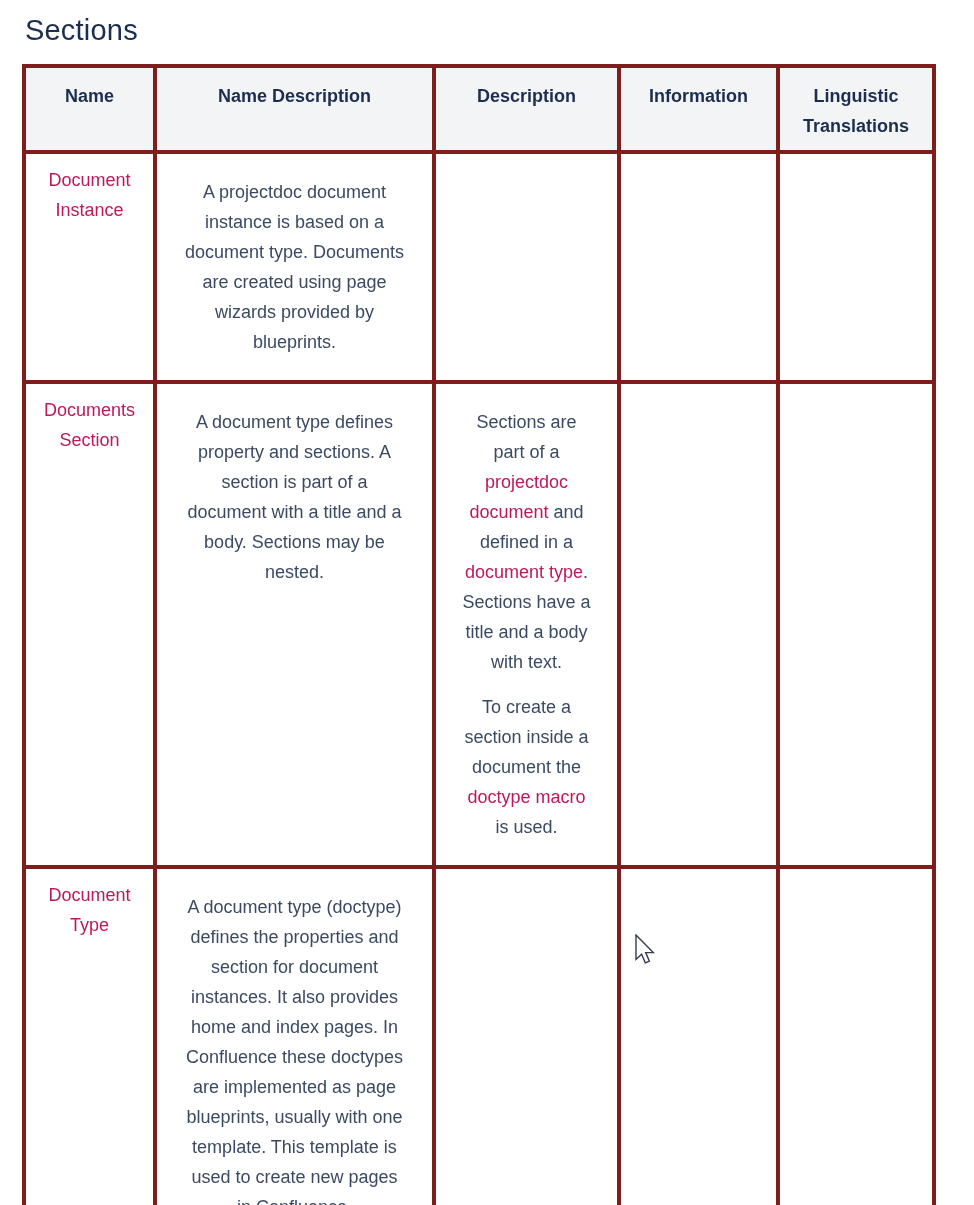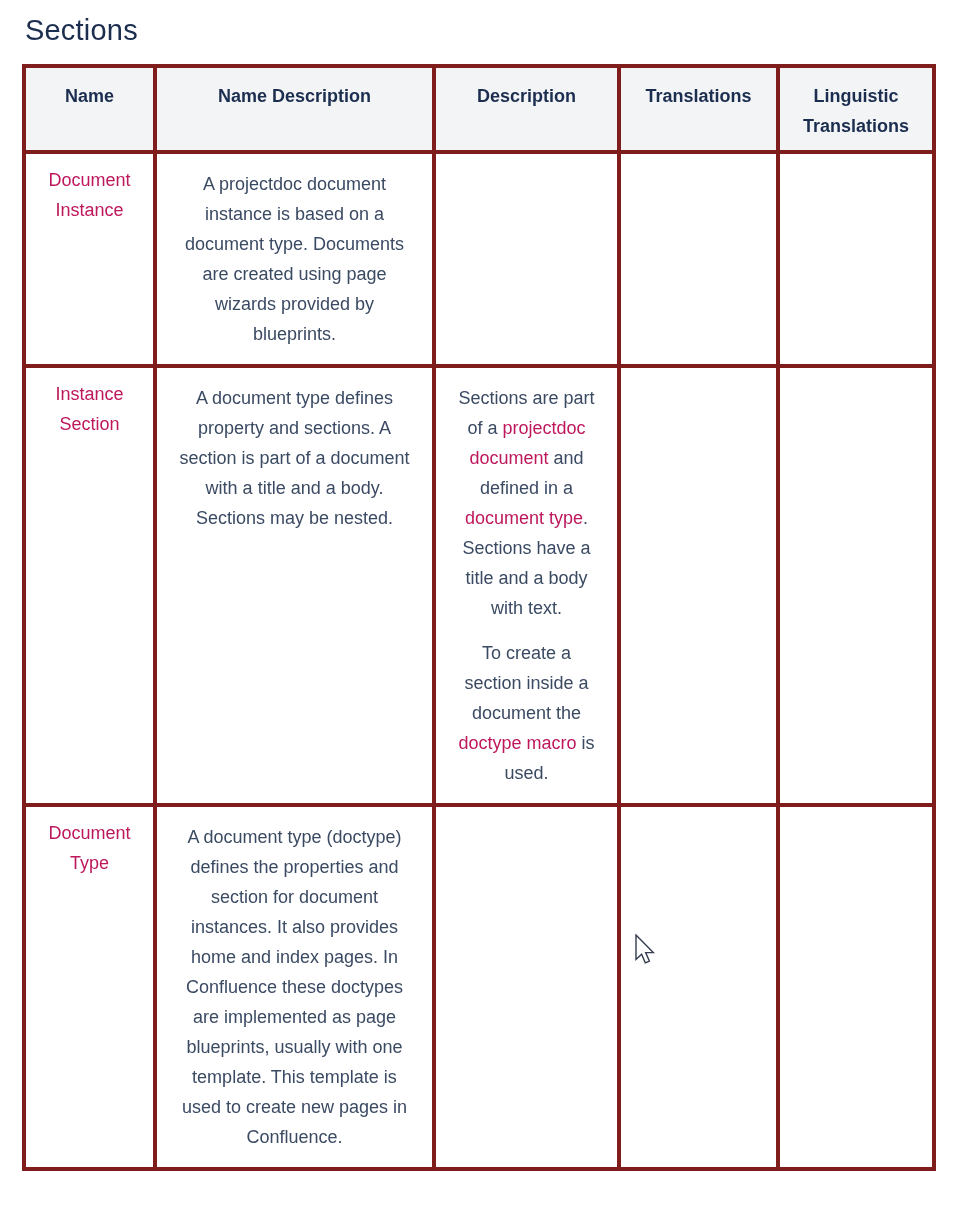--- a/index.html
+++ b/index.html
@@ -38,21 +38,21 @@
     background: #f3f4f6;
     color: #1c2e4f;
     font-weight: 700;
     padding: 13px 14px 9px 14px;
   }
   table.glossary td {
     padding: 11px 14px;
     color: #3b4a63;
     background: #ffffff;
   }
-  table.glossary td p { margin: 4px; }
+  table.glossary td p { margin: 12px; }
   table.glossary td p + p { margin-top: 15px; }
   a.doc-link {
     color: #be185d;
     text-decoration: none;
     cursor: pointer;
   }
   .cursor {
     position: absolute;
     left: 634px;
     top: 934px;
@@ -73,36 +73,36 @@
       <col style="width:279px">
       <col style="width:185px">
       <col style="width:159px">
       <col style="width:156px">
     </colgroup>
     <thead>
       <tr>
           <th>Name</th>
           <th>Name Description</th>
           <th>Description</th>
-          <th>Translations</th>
+          <th>Information</th>
           <th>Linguistic Translations</th>
         </tr>
     </thead>
     <tbody>
         <tr>
           <td><a class="doc-link">Document Instance</a></td>
           <td>
             <p>A projectdoc document instance is based on a document type. Documents are created using page wizards provided by blueprints.</p>
           </td>
           <td></td>
           <td></td>
           <td></td>
         </tr>
         <tr>
-          <td><a class="doc-link">Instance Section</a></td>
+          <td><a class="doc-link">Documents Section</a></td>
           <td>
             <p>A document type defines property and sections. A section is part of a document with a title and a body. Sections may be nested.</p>
           </td>
           <td>
             <p>Sections are part of a <a class="doc-link">projectdoc document</a> and defined in a <a class="doc-link">document type</a>. Sections have a title and a body with text.</p>
             <p>To create a section inside a document the <a class="doc-link">doctype macro</a> is used.</p>
           </td>
           <td></td>
           <td></td>
         </tr>

